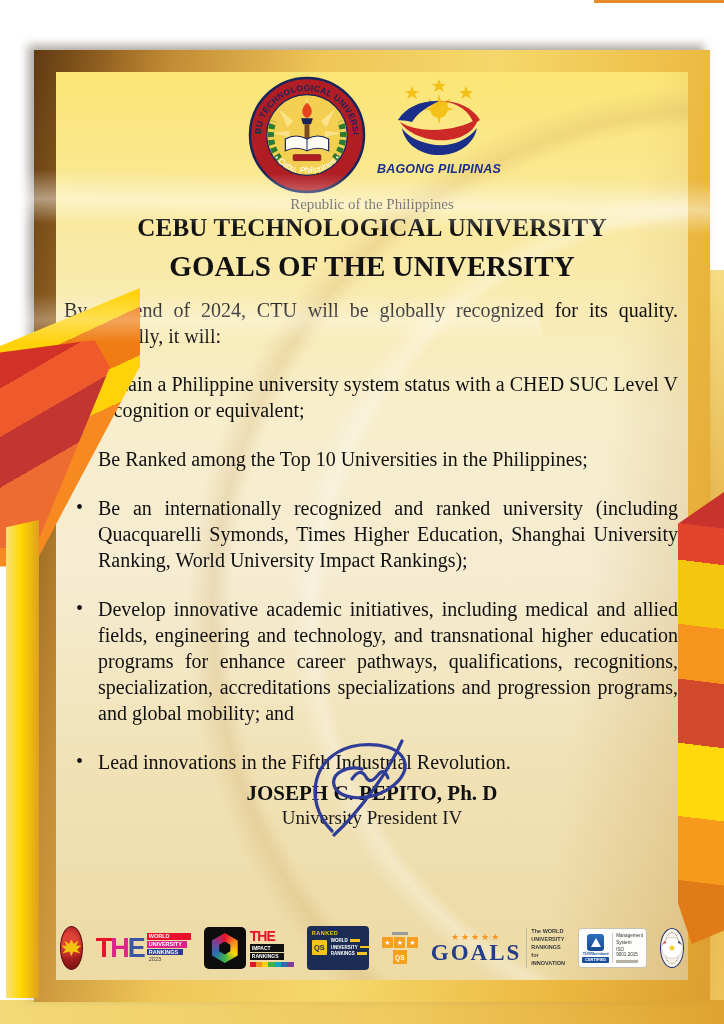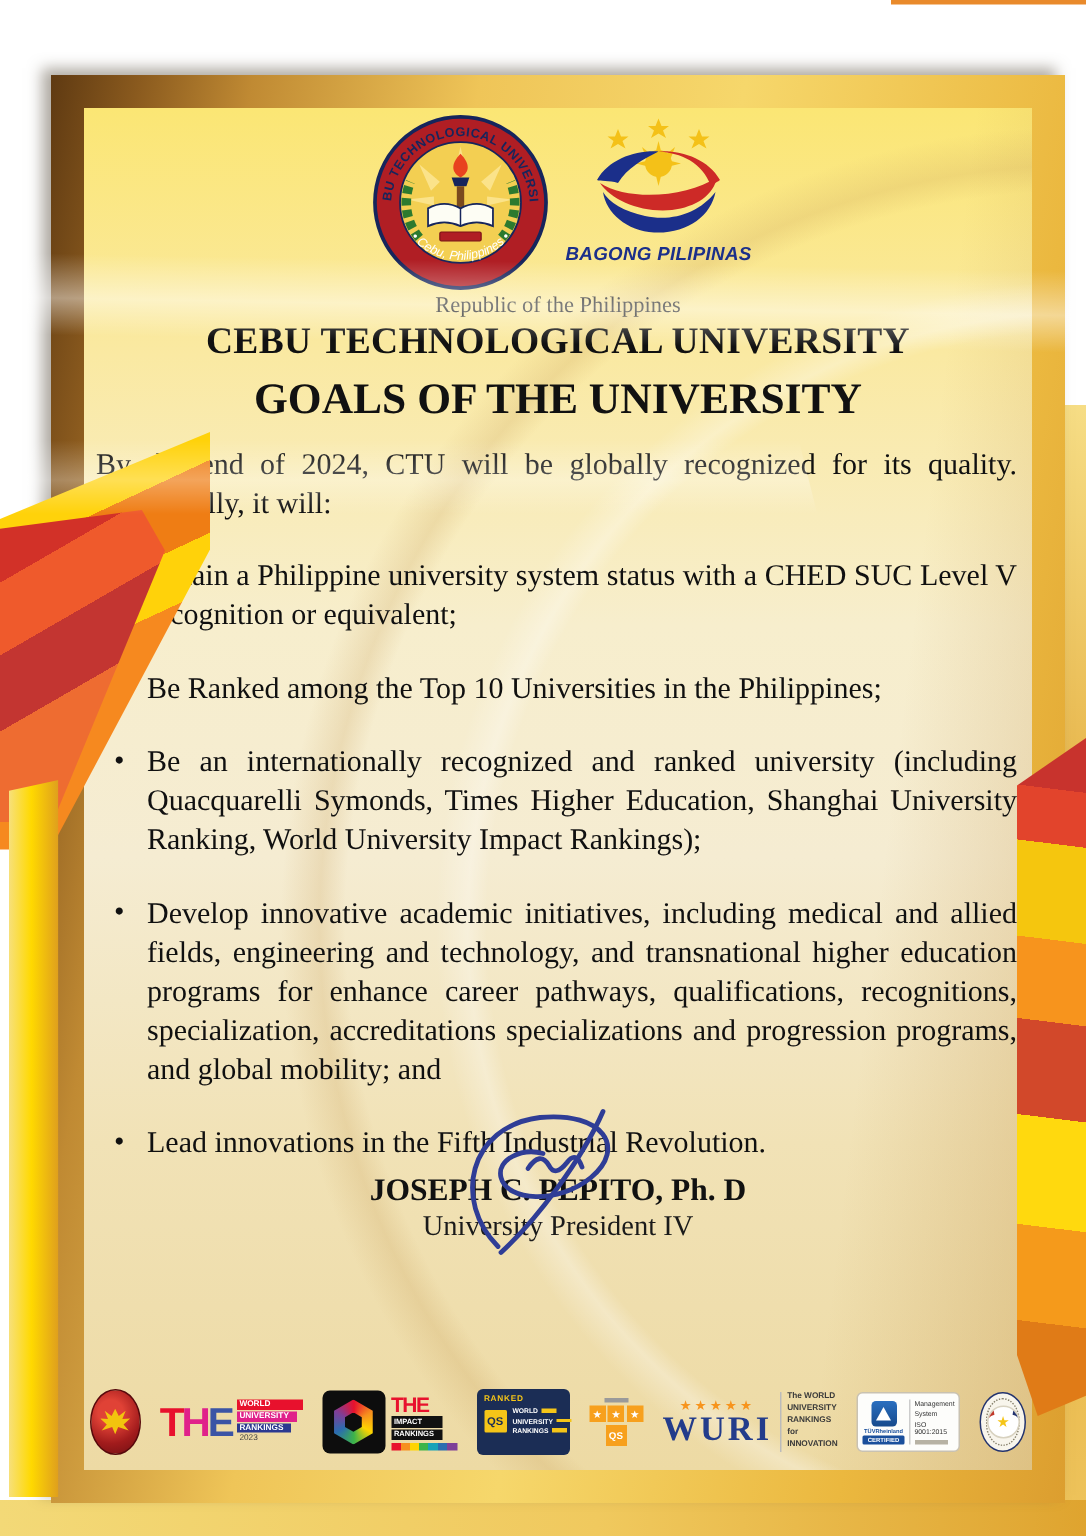--- a/index.html
+++ b/index.html
@@ -285,21 +285,21 @@
           <div class="star-sq">★</div>
           <div class="star-sq">★</div>
           <div class="star-sq">★</div>
         </div>
         <div class="qs-sq">QS</div>
       </div>
 
       <div class="fl wuri">
         <div class="wuri-main">
           <div class="wuri-stars">★★★★★</div>
-          <div class="wuri-word">WURI</div>
+          <div class="wuri-word">GOALS</div>
         </div>
         <div class="wuri-desc">
           <span>The WORLD</span>
           <span>UNIVERSITY</span>
           <span>RANKINGS</span>
           <span>for INNOVATION</span>
         </div>
       </div>
 
       <div class="fl tuv">

